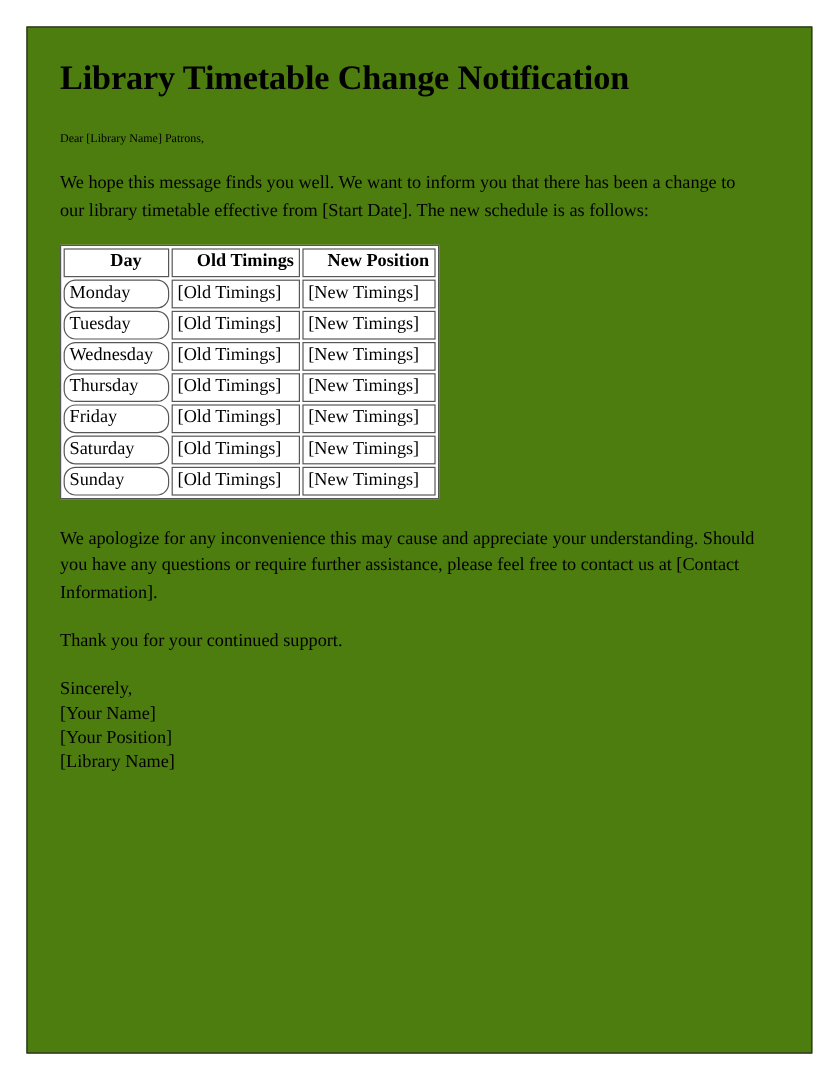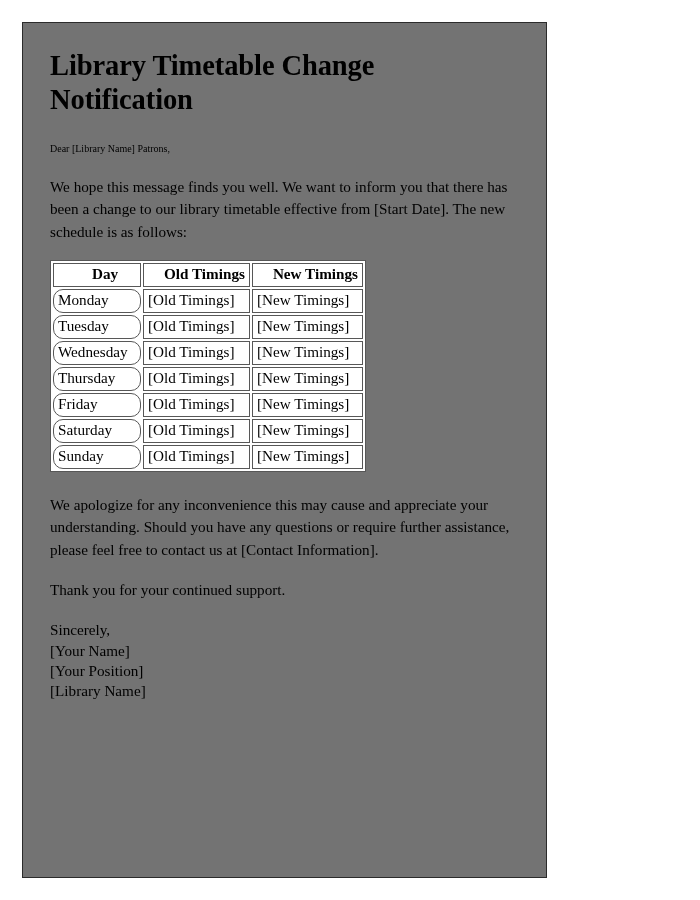--- a/index.html
+++ b/index.html
@@ -13,25 +13,25 @@
     height: 900px;
     font-family: "Liberation Serif", "DejaVu Serif", serif;
     color: #000000;
     -webkit-font-smoothing: antialiased;
   }
 
   #page {
     position: absolute;
     left: 22px;
     top: 22px;
-    width: 525px;
+    width: 655px;
     height: 856px;
     border: 1px solid #2b2b2b;
     box-sizing: border-box;
-    background: #737373;
+    background: #4d7c0f;
     overflow: hidden;
   }
 
   #content {
     padding: 26px 28px 0 27px;
   }
 
   .doc-title {
     font-size: 28.5px;
     font-weight: bold;
@@ -116,21 +116,21 @@
 
     <p class="salutation">Dear [Library Name] Patrons,</p>
 
     <p class="para">We hope this message finds you well. We want to inform you that there has been a change to our library timetable effective from [Start Date]. The new schedule is as follows:</p>
 
     <table class="timetable">
       <thead>
         <tr>
           <th>Day</th>
           <th>Old Timings</th>
-          <th>New Timings</th>
+          <th>New Position</th>
         </tr>
       </thead>
       <tbody>
         <tr>
           <td class="day-cell">Monday</td>
           <td class="old-cell">[Old Timings]</td>
           <td class="new-cell">[New Timings]</td>
         </tr>
         <tr>
           <td class="day-cell">Tuesday</td>

